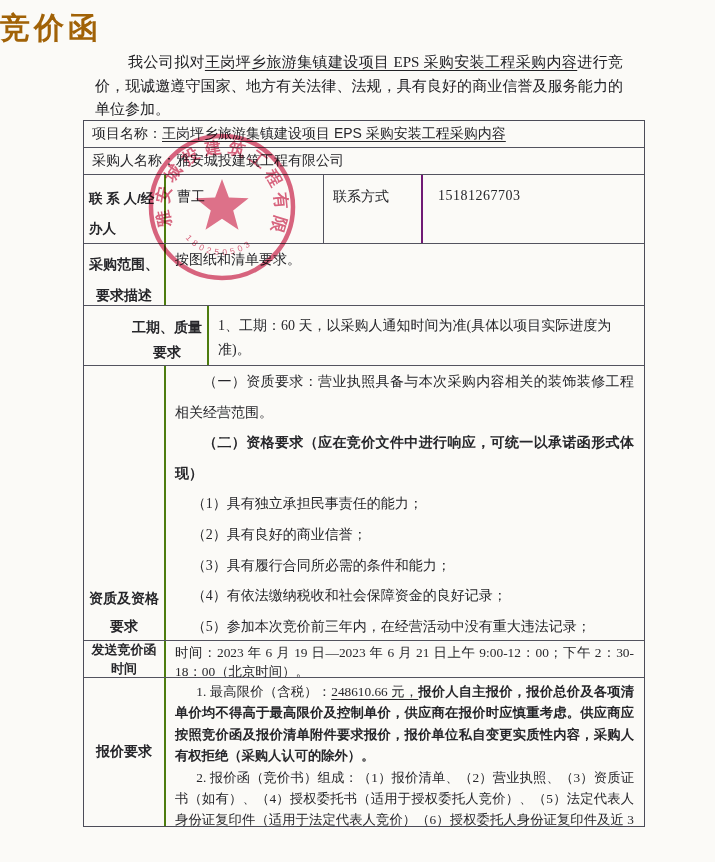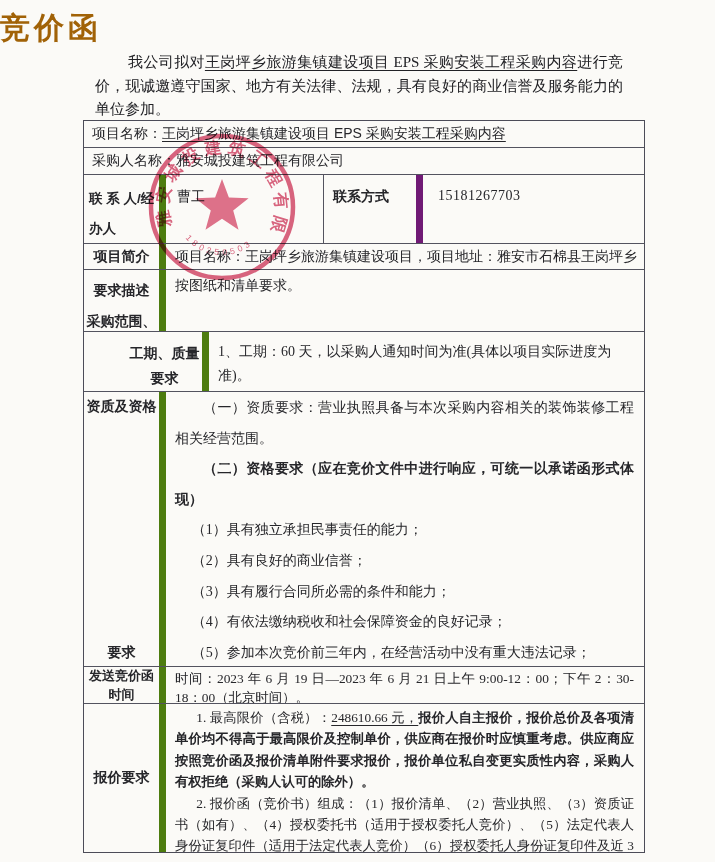--- a/index.html
+++ b/index.html
@@ -23,53 +23,53 @@
   .b { font-weight:bold; }
 
   .doc-table {
     position:absolute; left:83px; top:120px; width:562px;
     border:1.5px solid #4c4c58; background:transparent;
     font-size:14px;
   }
   .row { display:flex; border-top:1px solid #53535f; }
   .row:first-child { border-top:none; }
   .lc {  
-    width:82px; flex:0 0 82px; border-right:7px solid #4d7c0f;
+    width:82px; flex:0 0 82px; border-right:2px solid #4d7c0f;
     font-weight:bold; text-align:center;
     font-family:"Liberation Sans","DejaVu Sans",sans-serif;
     display:flex; flex-direction:column;
   }
   .cc { flex:1; padding:0 10px 0 9px; overflow:hidden; }
 
   .r1 { height:26px; align-items:center; }
   .r1 .full, .r2 .full { padding-left:8px; font-weight:normal;
         font-family:"Liberation Sans","DejaVu Sans",sans-serif; white-space:nowrap; }
   .r2 { height:27px; align-items:center; }
 
   .r3 { height:69px; }
   .r3 .lc { text-align:left; padding:9px 2px 0 5px; line-height:30px; font-size:13.5px; white-space:nowrap; display:block; }
   .cell-contact { width:158px; flex:0 0 158px; border-right:1px solid #53535f; padding:13px 0 0 11px; }
-  .cell-method  { width:99px;  flex:0 0 99px;  border-right:7px solid #701a75; padding:13px 0 0 9px;
-                  font-weight:bold; font-family:"Liberation Sans","DejaVu Sans",sans-serif; }
+  .cell-method  { width:99px;  flex:0 0 99px;  border-right:2px solid #701a75; padding:13px 0 0 9px;
+                  font-weight:normal; font-family:"Liberation Sans","DejaVu Sans",sans-serif; }
   .cell-phone   { flex:1; padding:13px 0 0 15px; letter-spacing:.5px; }
 
   .r4 { height:26px; }
   .r4 .lc { justify-content:center; }
   .r4 .cc { display:flex; align-items:center; white-space:nowrap; }
 
   .r5 { height:62px; }
   .r5 .lc { padding-top:5px; line-height:31px; }
   .r5 .cc { padding-top:7px; }
 
   .r6 { height:60px; }
   .r6 .lc { padding-top:5px; line-height:25px; justify-content:flex-end;margin-left:43px; }
   .r6 .cc { padding-top:8px; line-height:23.5px; }
 
   .r7 { height:275px; }
-  .r7 .lc { justify-content:space-between; line-height:28px; }
+  .r7 .lc { justify-content:flex-end; line-height:28px; }
   .r7 .cc { padding-top:1px; line-height:30.6px; text-align:justify; }
   .r7 .cc p.i2 { text-indent:2em; }
   .r7 .cc p.i1 { text-indent:1.2em; }
 
   .r8 { height:37px; }
   .r8 .lc { justify-content:space-between; line-height:17px; font-size:13px; }
   .r8 .cc { padding-top:1.5px; font-size:13.4px; line-height:19.5px; text-align:justify; }
 
   .r9 { height:149px; }
   .r9 .lc { justify-content:center; }
@@ -100,29 +100,25 @@
       <div class="full"><span>采购人名称：</span><span>雅安城投建筑工程有限公司</span></div>
     </div>
 
     <div class="row r3">
       <div class="lc"><span>联 系 人/经</span><br><span>办人</span></div>
       <div class="cell-contact">曹工</div>
       <div class="cell-method">联系方式</div>
       <div class="cell-phone">15181267703</div>
     </div>
 
-    <div class="row r4">
-      <div class="lc">项目简介</div>
-      <div class="cc">项目名称：王岗坪乡旅游集镇建设项目，项目地址：雅安市石棉县王岗坪乡</div>
-    </div>
 
     <div class="row r5">
       <div class="lc">
+          <span>采购范围、</span>
           <span>要求描述</span>
-          <span>采购范围、</span>
         </div>
       <div class="cc">按图纸和清单要求。</div>
     </div>
 
     <div class="row r6">
       <div class="lc">
           <span>工期、质量</span>
           <span>要求</span>
         </div>
       <div class="cc">

